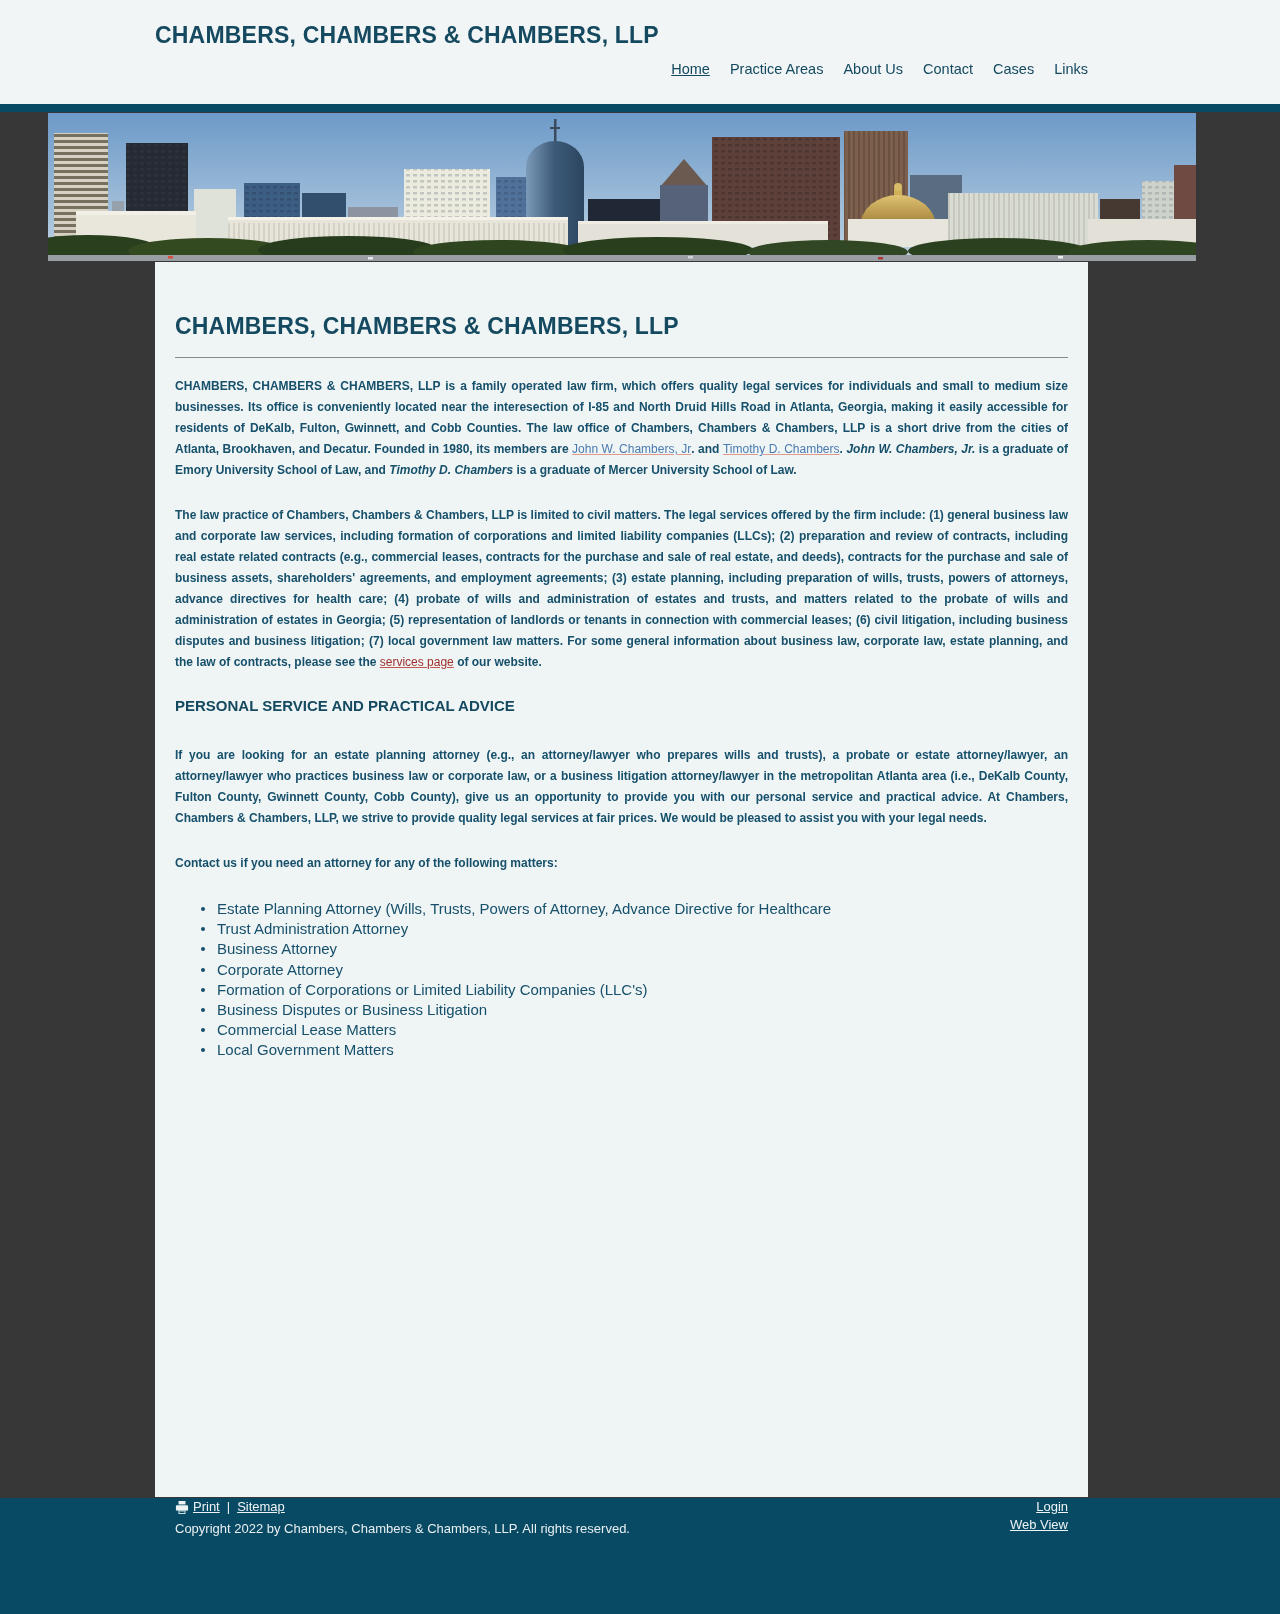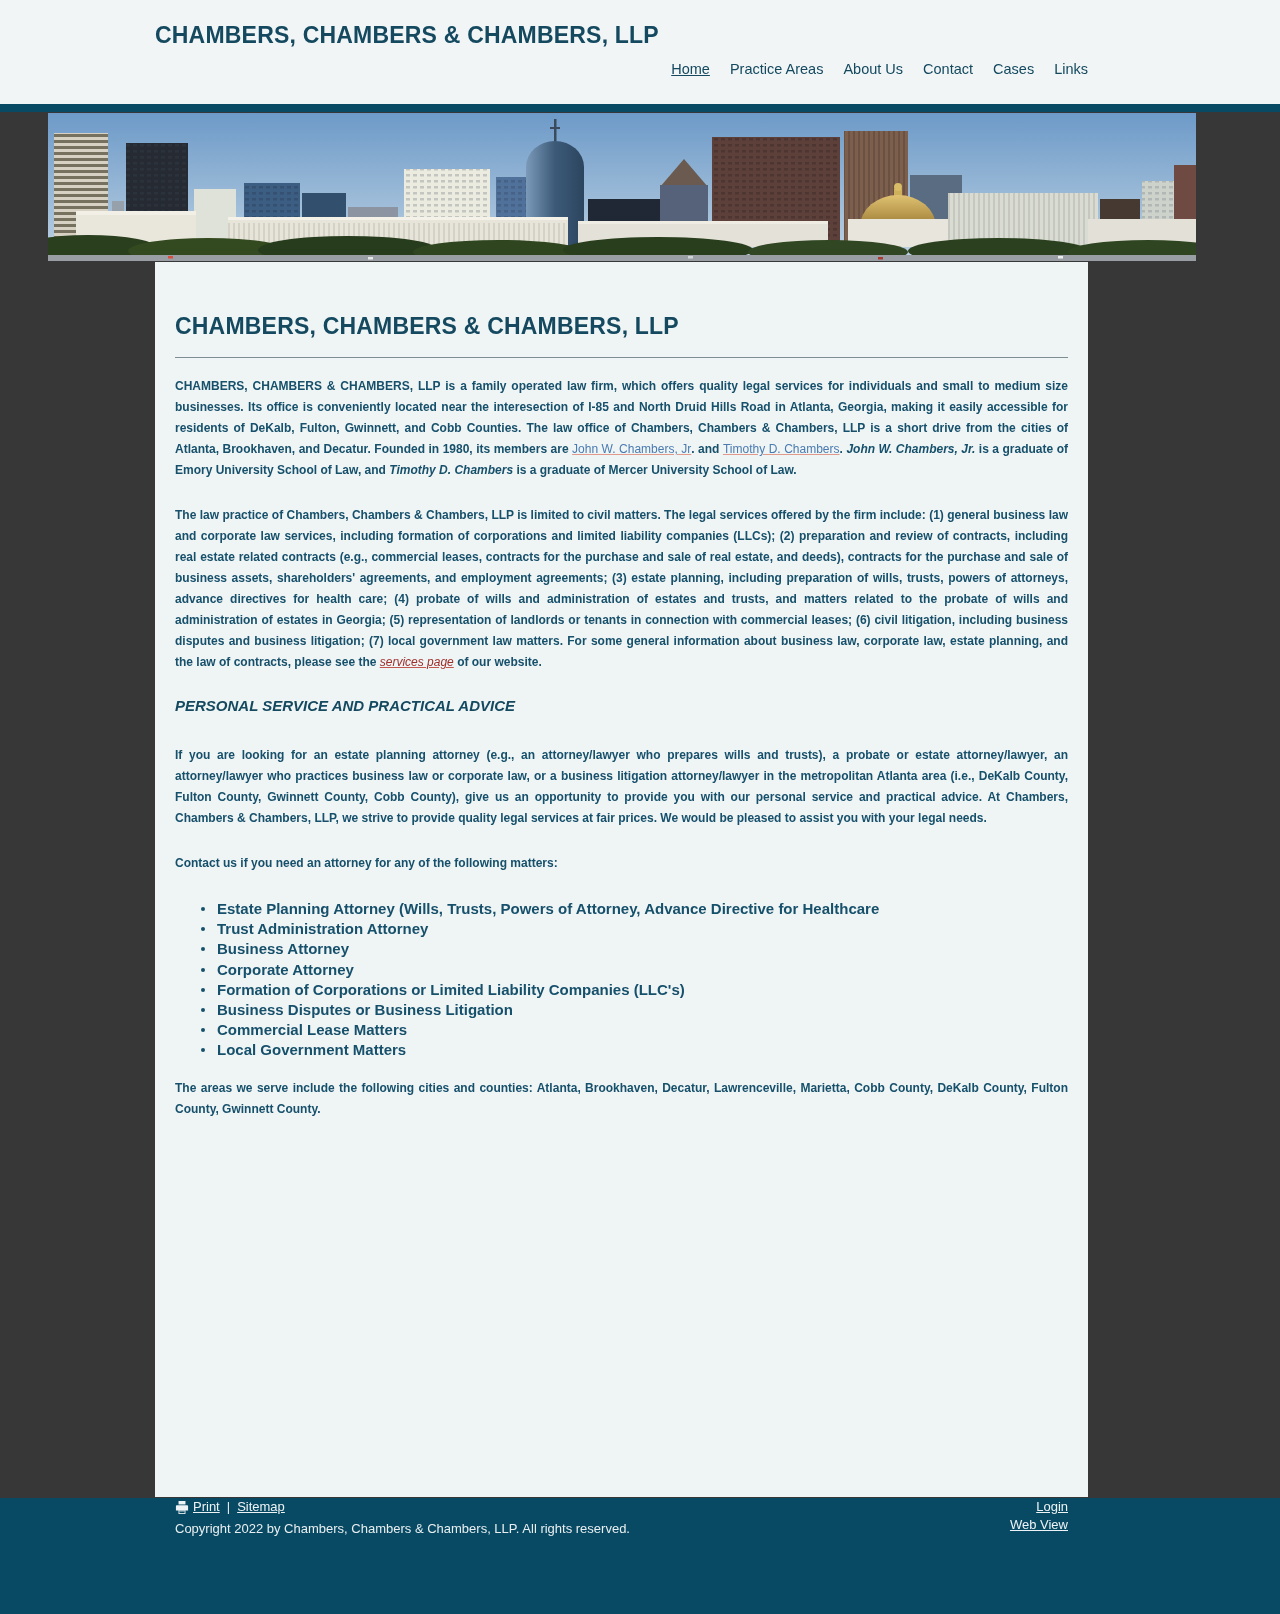--- a/index.html
+++ b/index.html
@@ -48,42 +48,42 @@
   }
   .rule {
     border: none; border-top: 1px solid #7e8d92; margin: 17px 0 0 0;
   }
   .body-text {
     font-size: 12px; font-weight: bold; color: #16506b;
     line-height: 21px; text-align: justify; margin: 18px 0 24px 0;
   }
   p.body-text + p.body-text { margin-top: 0; }
   .section-head {
-    font-size: 15px; font-weight: bold; color: #14495f; margin: 6px 0 31px 0; font-style: italic;
+    font-size: 15px; font-weight: bold; color: #14495f; margin: 6px 0 31px 0;
   }
   .contact-line { margin-bottom: 0; }
   .matters-list {
     list-style: none; margin: 25px 0 17px 0; padding: 0 0 0 28px;
   }
   .matters-list li {
     position: relative; padding-left: 14px;
-    font-size: 15px; font-weight: bold; color: #16506b; line-height: 20.2px;
+    font-size: 15px; font-weight: normal; color: #16506b; line-height: 20.2px;
   }
   .matters-list li::before {
     content: ""; position: absolute; left: -2px; top: 8px;
     width: 4px; height: 4px; border-radius: 50%; background: #16506b;
   }
   .areas-line { margin: 0; }
   a.member-link {
     color: #4a7bb0; font-weight: 400; text-decoration: underline;
     text-decoration-color: #e09a8c; cursor: pointer;
   }
   a.services-link {
     color: #9e2f2b; font-weight: 400; text-decoration: underline;
-    text-decoration-color: #c2574f; cursor: pointer; font-style: italic;
+    text-decoration-color: #c2574f; cursor: pointer;
   }
   em.bi { font-style: italic; font-weight: bold; }
   
   .footer {
     position: absolute; top: 1498px; left: 0; width: 1280px; height: 132px;
     background: #084a63; color: #e9eff1; font-size: 13px;
   }
   .footer a { color: #eef3f5; text-decoration: underline; cursor: pointer; }
   .footer-left {
     position: absolute; left: 175px; top: 0; width: 460px; line-height: 18px;
@@ -235,21 +235,20 @@
       <li>Estate Planning Attorney (Wills, Trusts, Powers of Attorney, Advance Directive for Healthcare</li>
       <li>Trust Administration Attorney</li>
       <li>Business Attorney</li>
       <li>Corporate Attorney</li>
       <li>Formation of Corporations or Limited Liability Companies (LLC's)</li>
       <li>Business Disputes or Business Litigation</li>
       <li>Commercial Lease Matters</li>
       <li>Local Government Matters</li>
     </ul>
 
-    <p class="body-text areas-line">The areas we serve include the following cities and counties:   Atlanta, Brookhaven, Decatur, Lawrenceville, Marietta, Cobb County, DeKalb County, Fulton County, Gwinnett County.</p>
   </div>
 </div>
 
 <div class="footer">
   <div class="footer-left">
     <div class="print-row">
       <span class="printer-icon">
         <svg width="14" height="13" viewBox="0 0 16 15" fill="#eef3f5">
           <rect x="4" y="0" width="8" height="4"></rect>
           <path d="M2 5h12c0.6 0 1 0.4 1 1v5h-3v4H4v-4H1V6c0-0.6 0.4-1 1-1z"></path>

